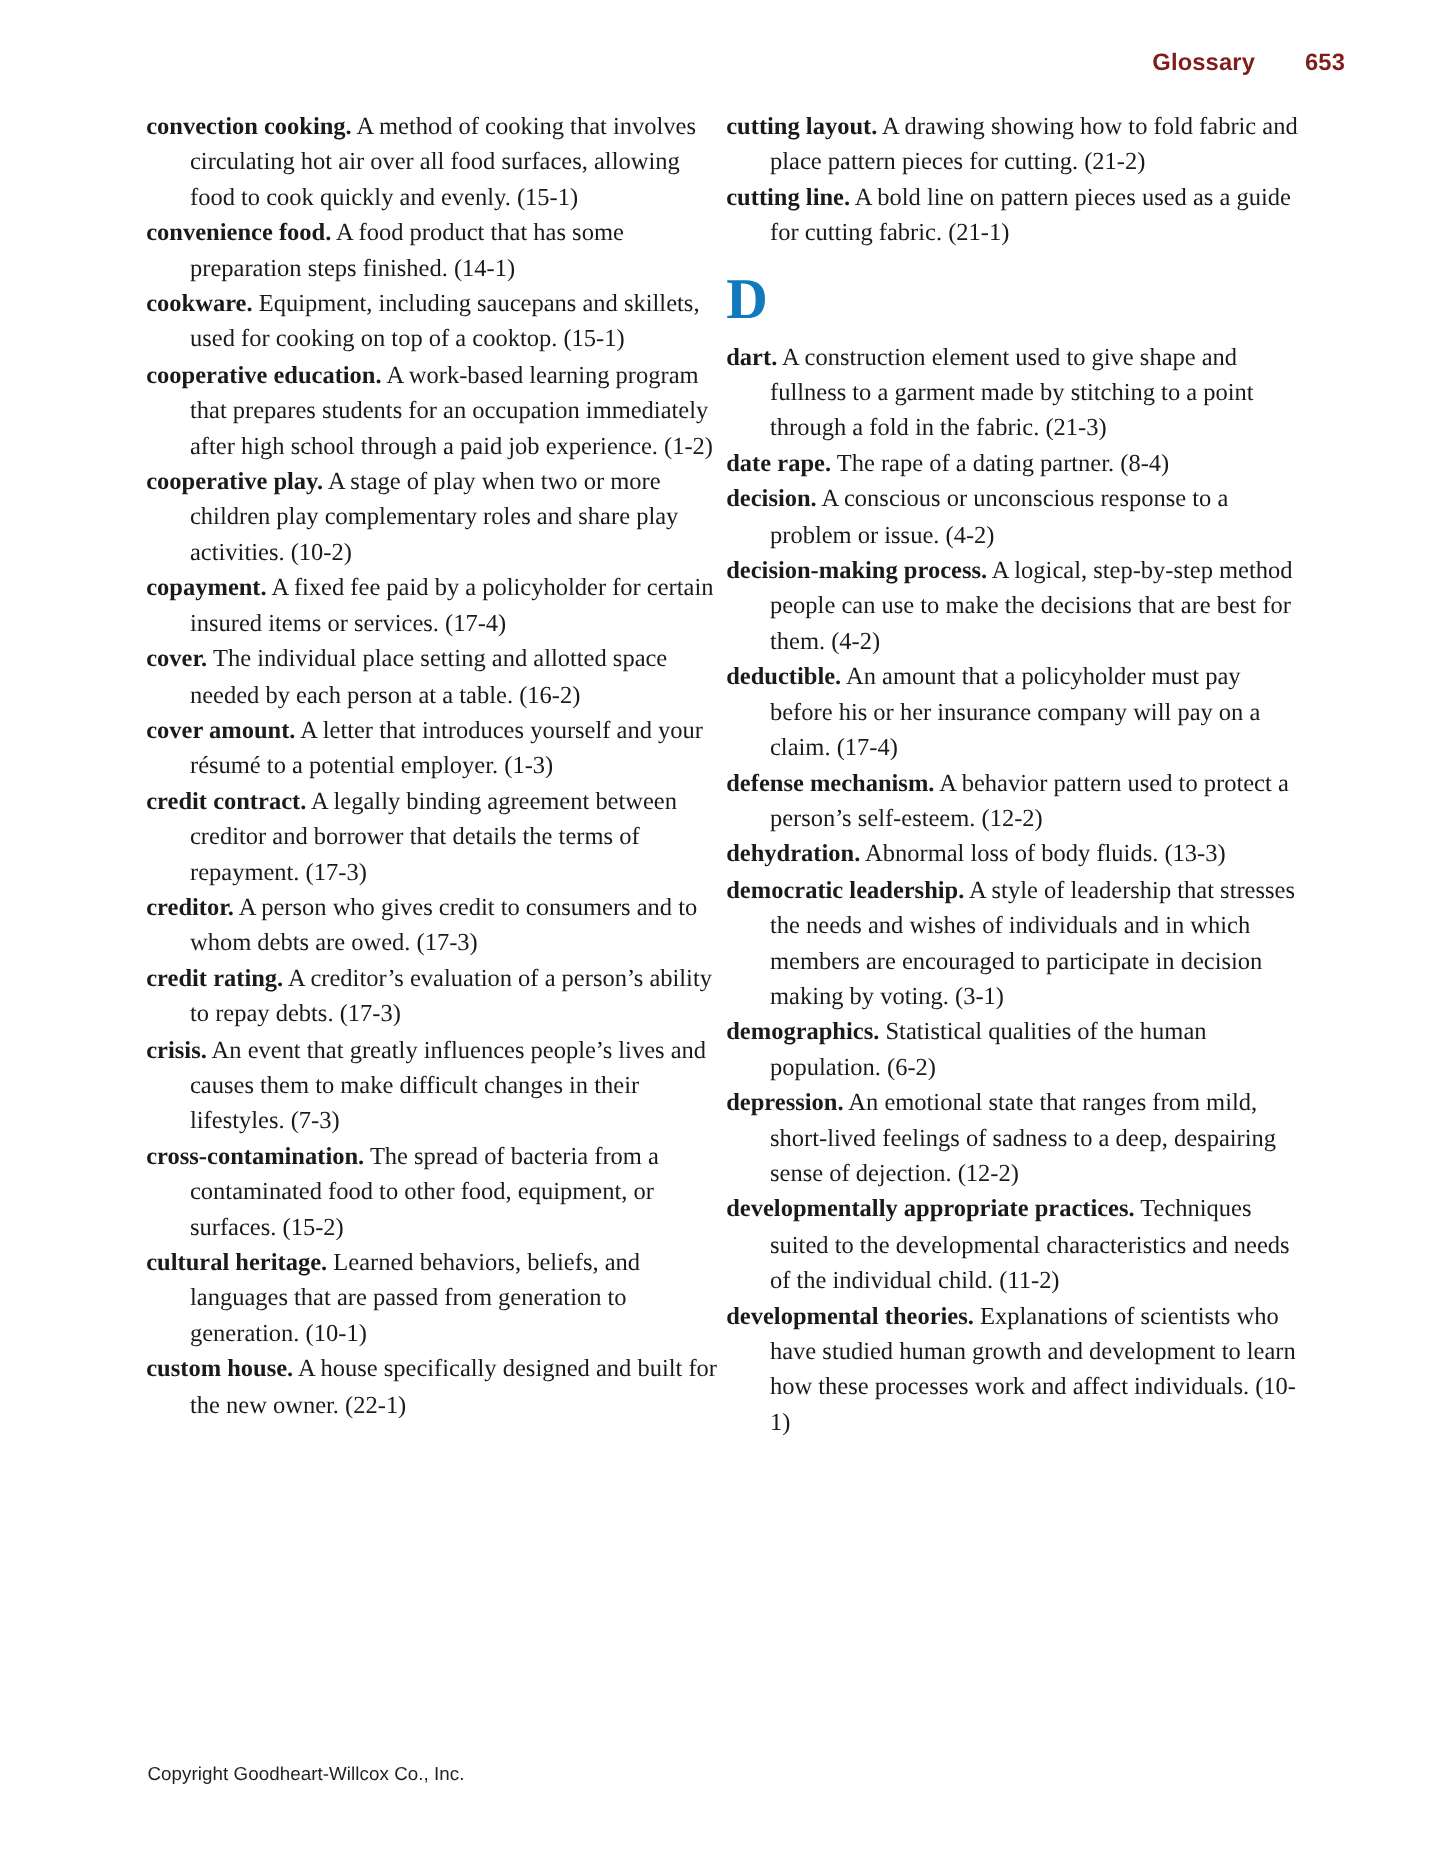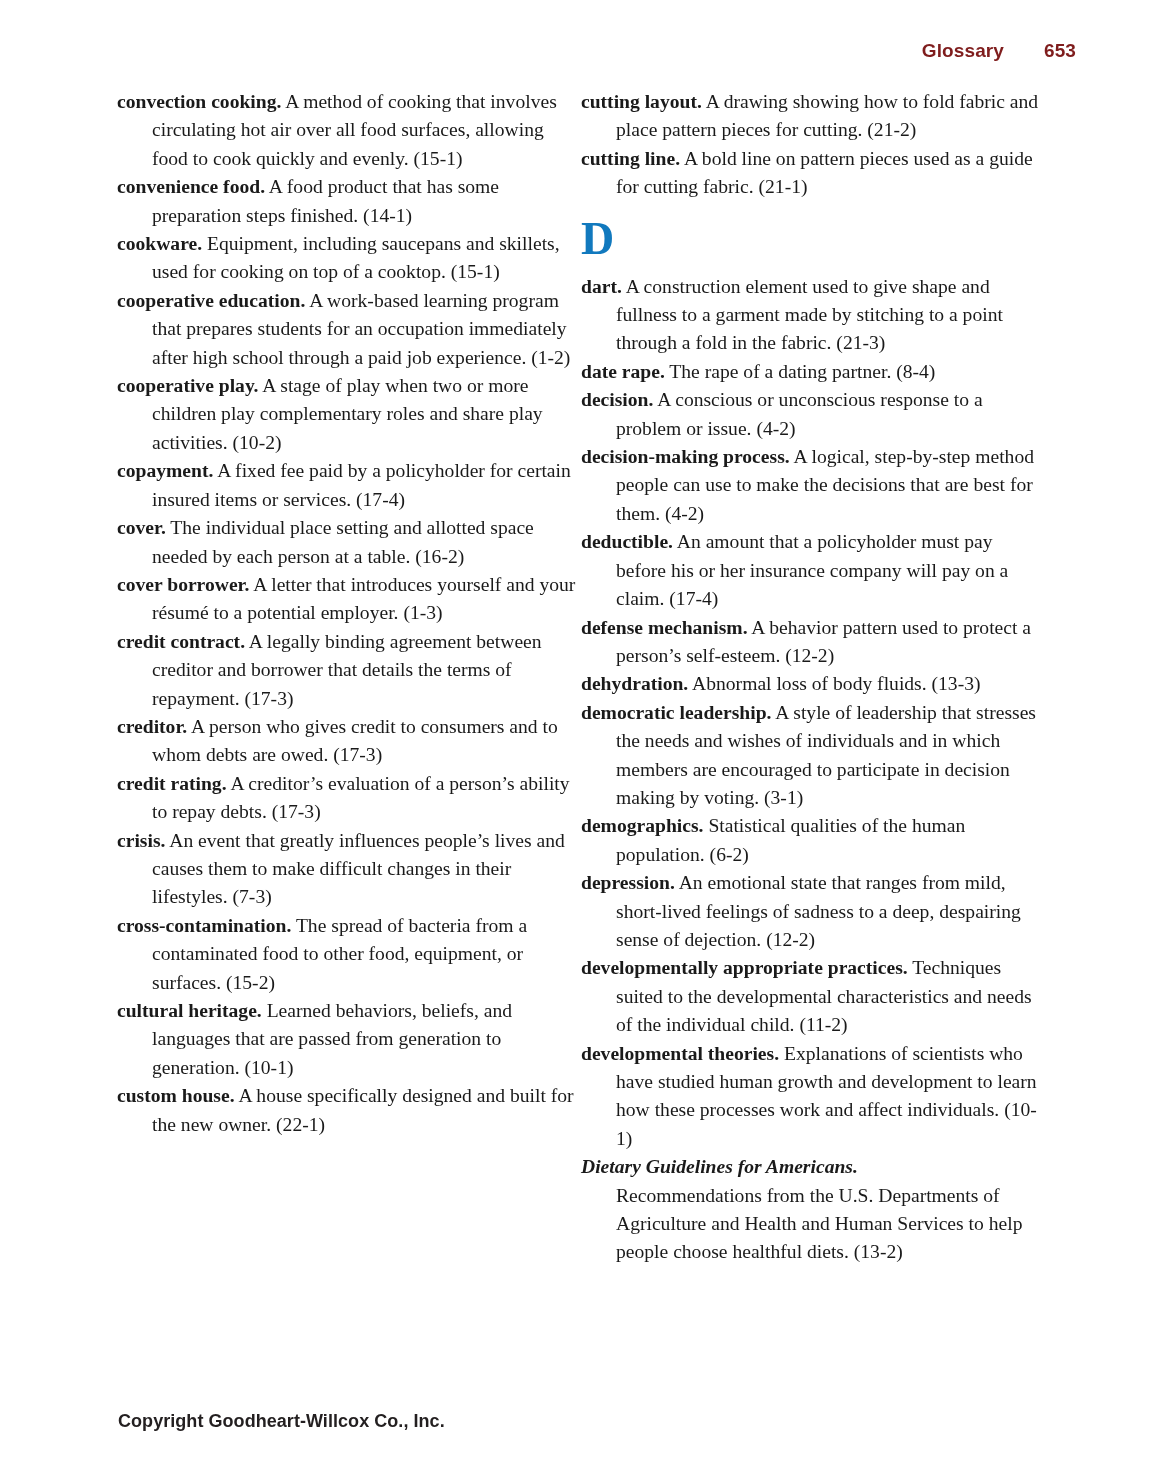--- a/index.html
+++ b/index.html
@@ -95,24 +95,23 @@
     margin: 14px 0 11px 0;
     padding: 0;
   }
 
   
   .footer {
     position: absolute;
     left: 118px;
     top: 1411px;
     font-family: "Liberation Sans", "DejaVu Sans", sans-serif;
-    font-size: 18px;
+    font-size: 15px;
     color: #231f20;
     letter-spacing: 0.05px;
-    font-weight: bold;
   }
 </style>
 </head>
 <body>
 
 <div class="page">
 
   <div class="running-head">
     <span>Glossary</span>
     <span class="page-number">653</span>
@@ -121,21 +120,21 @@
   <div class="columns">
 
     <div class="column" id="col-left">
         <p class="entry"><span class="term">convection cooking.</span> <span class="def">A method of cooking that involves circulating hot air over all food surfaces, allowing food to cook quickly and evenly. (15-1)</span></p>
         <p class="entry"><span class="term">convenience food.</span> <span class="def">A food product that has some preparation steps finished. (14-1)</span></p>
         <p class="entry"><span class="term">cookware.</span> <span class="def">Equipment, including saucepans and skillets, used for cooking on top of a cooktop. (15-1)</span></p>
         <p class="entry"><span class="term">cooperative education.</span> <span class="def">A work-based learning program that prepares students for an occupation immediately after high school through a paid job experience. (1-2)</span></p>
         <p class="entry"><span class="term">cooperative play.</span> <span class="def">A stage of play when two or more children play complementary roles and share play activities. (10-2)</span></p>
         <p class="entry"><span class="term">copayment.</span> <span class="def">A fixed fee paid by a policyholder for certain insured items or services. (17-4)</span></p>
         <p class="entry"><span class="term">cover.</span> <span class="def">The individual place setting and allotted space needed by each person at a table. (16-2)</span></p>
-        <p class="entry"><span class="term">cover borrower.</span> <span class="def">A letter that introduces yourself and your résumé to a potential employer. (1-3)</span></p>
+        <p class="entry"><span class="term">cover amount.</span> <span class="def">A letter that introduces yourself and your résumé to a potential employer. (1-3)</span></p>
         <p class="entry"><span class="term">credit contract.</span> <span class="def">A legally binding agreement between creditor and borrower that details the terms of repayment. (17-3)</span></p>
         <p class="entry"><span class="term">creditor.</span> <span class="def">A person who gives credit to consumers and to whom debts are owed. (17-3)</span></p>
         <p class="entry"><span class="term">credit rating.</span> <span class="def">A creditor’s evaluation of a person’s ability to repay debts. (17-3)</span></p>
         <p class="entry"><span class="term">crisis.</span> <span class="def">An event that greatly influences people’s lives and causes them to make difficult changes in their lifestyles. (7-3)</span></p>
         <p class="entry"><span class="term">cross-contamination.</span> <span class="def">The spread of bacteria from a contaminated food to other food, equipment, or surfaces. (15-2)</span></p>
         <p class="entry"><span class="term">cultural heritage.</span> <span class="def">Learned behaviors, beliefs, and languages that are passed from generation to generation. (10-1)</span></p>
         <p class="entry"><span class="term">custom house.</span> <span class="def">A house specifically designed and built for the new owner. (22-1)</span></p>
       </div>
 
     <div class="column" id="col-right">
@@ -147,20 +146,19 @@
         <p class="entry"><span class="term">decision.</span> <span class="def">A conscious or unconscious response to a problem or issue. (4-2)</span></p>
         <p class="entry"><span class="term">decision-making process.</span> <span class="def">A logical, step-by-step method people can use to make the decisions that are best for them. (4-2)</span></p>
         <p class="entry"><span class="term">deductible.</span> <span class="def">An amount that a policyholder must pay before his or her insurance company will pay on a claim. (17-4)</span></p>
         <p class="entry"><span class="term">defense mechanism.</span> <span class="def">A behavior pattern used to protect a person’s self-esteem. (12-2)</span></p>
         <p class="entry"><span class="term">dehydration.</span> <span class="def">Abnormal loss of body fluids. (13-3)</span></p>
         <p class="entry"><span class="term">democratic leadership.</span> <span class="def">A style of leadership that stresses the needs and wishes of individuals and in which members are encouraged to participate in decision making by voting. (3-1)</span></p>
         <p class="entry"><span class="term">demographics.</span> <span class="def">Statistical qualities of the human population. (6-2)</span></p>
         <p class="entry"><span class="term">depression.</span> <span class="def">An emotional state that ranges from mild, short-lived feelings of sadness to a deep, despairing sense of dejection. (12-2)</span></p>
         <p class="entry"><span class="term">developmentally appropriate practices.</span> <span class="def">Techniques suited to the developmental characteristics and needs of the individual child. (11-2)</span></p>
         <p class="entry"><span class="term">developmental theories.</span> <span class="def">Explanations of scientists who have studied human growth and development to learn how these processes work and affect individuals. (10-1)</span></p>
-        <p class="entry block-term"><span class="term-italic">Dietary Guidelines for Americans.</span><span class="def">Recommendations from the U.S. Departments of Agriculture and Health and Human Services to help people choose healthful diets. (13-2)</span></p>
       </div>
 
   </div>
 
   <div class="footer">Copyright Goodheart-Willcox Co., Inc.</div>
 
 </div>
 
 </body></html>

